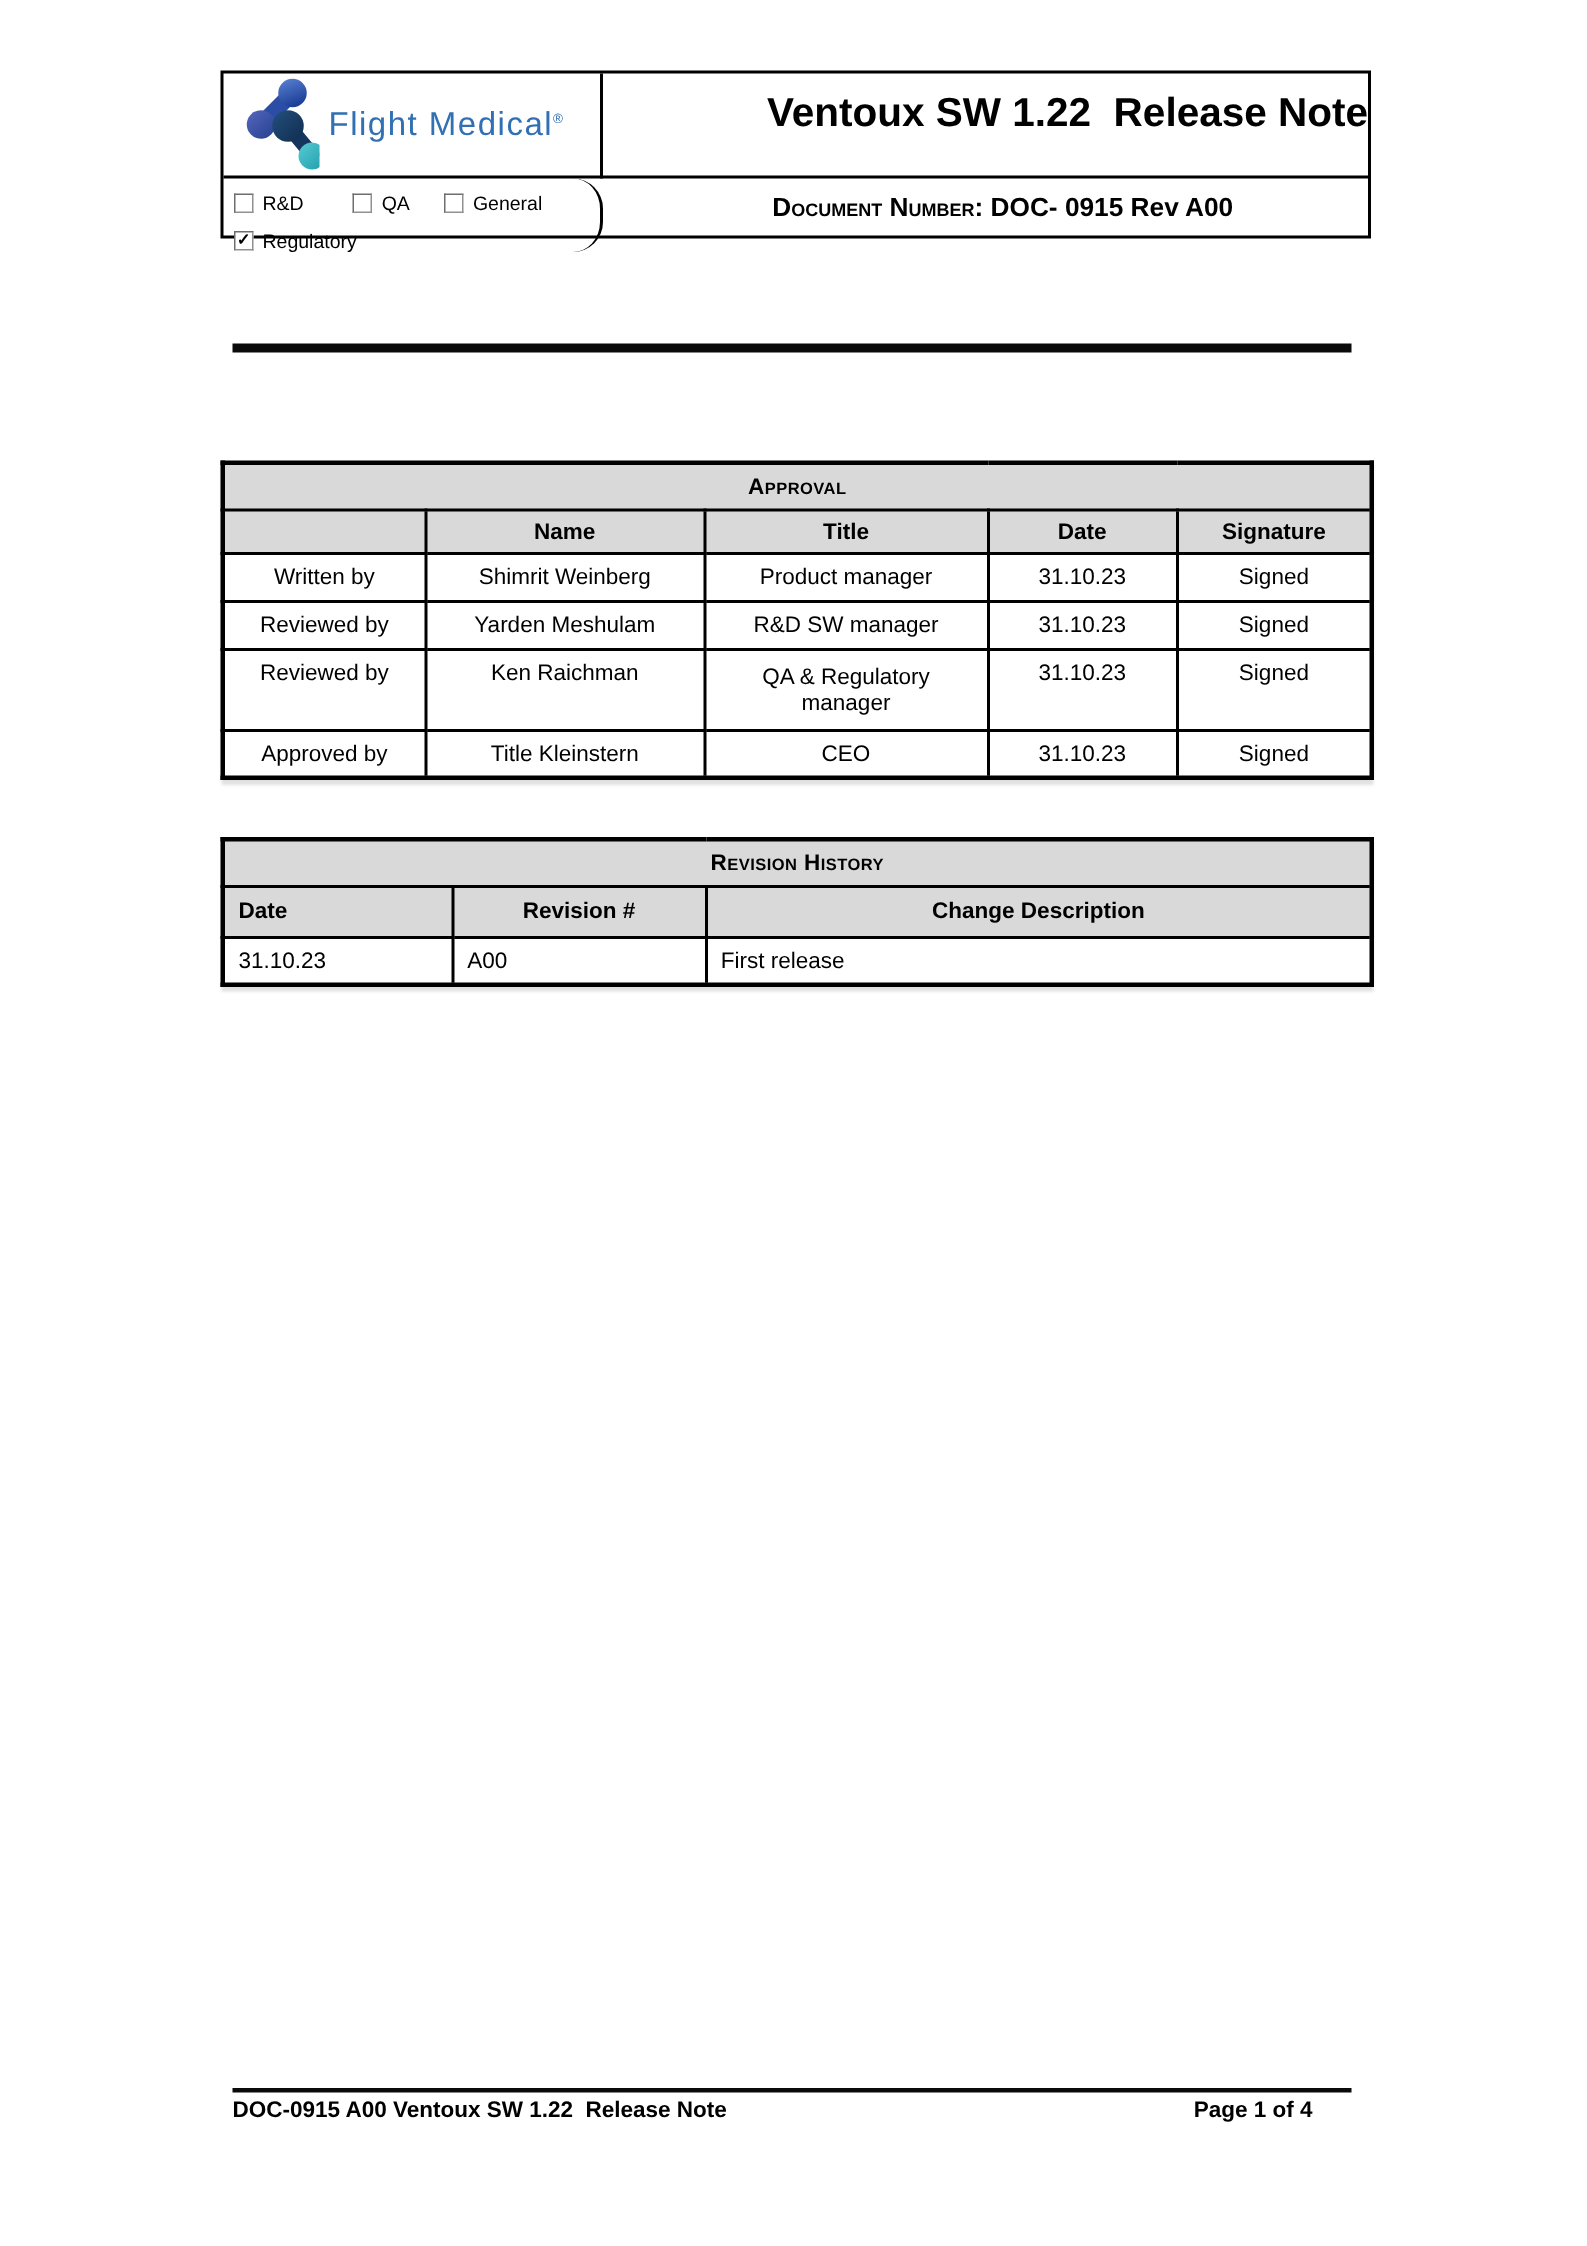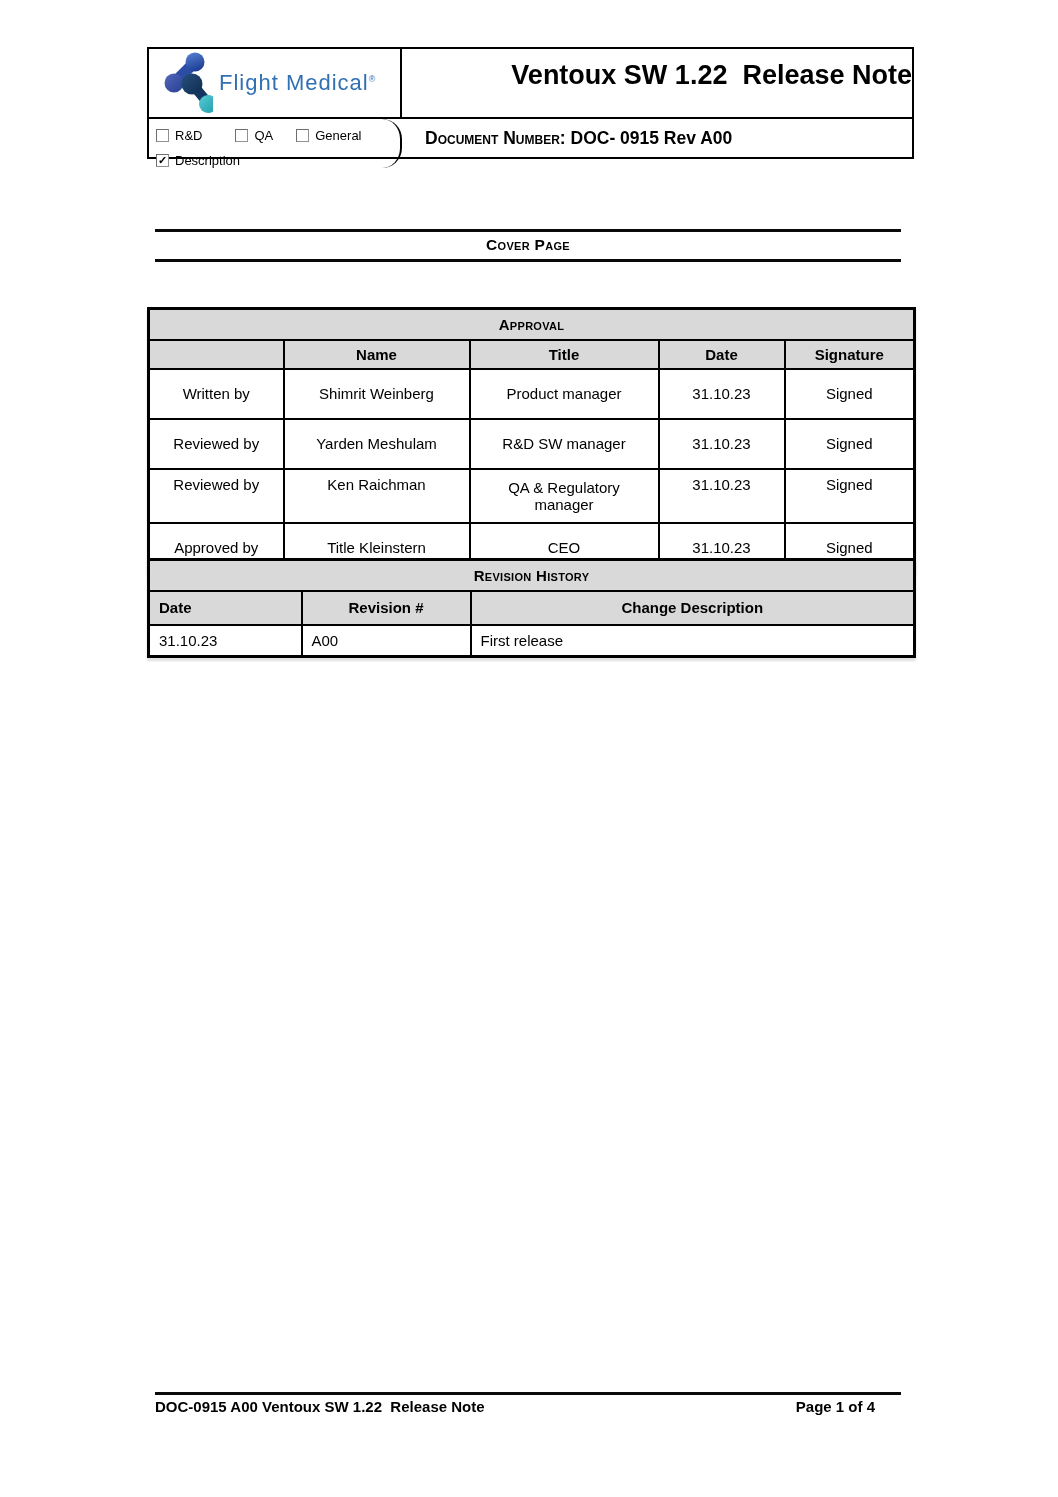--- a/index.html
+++ b/index.html
@@ -48,21 +48,21 @@
   .check-item.mr2 { margin-right:23px; }
   .box {
     width:13px; height:13px; background:#fff;
     border:1px solid #919191;
     border-top-color:#6e6e6e; border-left-color:#6e6e6e;
     display:inline-flex; align-items:center; justify-content:center;
     font-size:11px; font-weight:700; line-height:1; color:#000;
   }
   .check-label { margin-left:6px; }
 
-  .docnum-cell { display:flex; justify-content:flex-start; padding-top:9px;padding-left:23px; }
+  .docnum-cell { display:flex; justify-content:center; padding-top:9px;padding-left:23px; }
   .docnum-line { font-size:17.5px; font-weight:700; white-space:pre; }
   .smallcaps { font-variant:small-caps; }
 
   
   .cover-block { position:absolute; left:155px; top:229px; width:746px; }
   .rule { height:0; border-top:3px solid #0a0a0a; }
   .cover-title {
     text-align:center; font-weight:700; font-size:15.5px;
     padding:4px 0 5px 0; letter-spacing:.3px;
   }
@@ -82,21 +82,21 @@
   }
   .tbl-title {
     background:#d9d9d9; text-align:center;
     font-weight:700; font-size:15.5px; letter-spacing:.3px;
     height:31px;
   }
   tr.col-head th { background:#d9d9d9; font-weight:700; text-align:center; }
   #approval-table { top:307px; }
   #approval-table tr.col-head th { height:29px; }
   #approval-table tbody td { text-align:center; }
-  #approval-table tbody tr.h35 td { height:50px; }
+  #approval-table tbody tr.h35 td { height:32px; }
   #approval-table tbody tr.h56 td { height:54px; }
   #revision-table { top:558px; }
   #revision-table tr.col-head th { height:34px; }
   #revision-table tr.col-head th.left, #revision-table tbody td { text-align:left; padding-left:9px; }
   #revision-table tbody td { height:32px; }
 
   
   .footer { position:absolute; left:155px; top:1392px; width:746px; border-top:3px solid #0a0a0a;text-align:center; }
   .footer-row { display:flex; justify-content:space-between; padding-top:3px; }
   .footer-left { font-size:15px; font-weight:700; white-space:pre; }
@@ -154,33 +154,32 @@
           <span class="check-label">QA</span>
         </span>
         <span class="check-item">
           <span class="box"></span>
           <span class="check-label">General</span>
         </span>
       </div>
       <div class="check-row second">
         <span class="check-item">
           <span class="box">✓</span>
-          <span class="check-label">Description</span>
+          <span class="check-label">Regulatory</span>
         </span>
       </div>
     </div>
 
     <div class="hcell docnum-cell">
       <span class="docnum-line"><span class="smallcaps">Document Number:</span><span> DOC- 0915 Rev A00</span></span>
     </div>
   </div>
 
   <div class="cover-block">
     <div class="rule"></div>
-    <div class="cover-title smallcaps">Cover Page</div>
     <div class="rule"></div>
   </div>
 
   <table class="doc-table" id="approval-table">
     <colgroup>
       <col style="width:135px">
         <col style="width:186px">
         <col style="width:189px">
       <col style="width:126px">
         <col style="width:130px">

